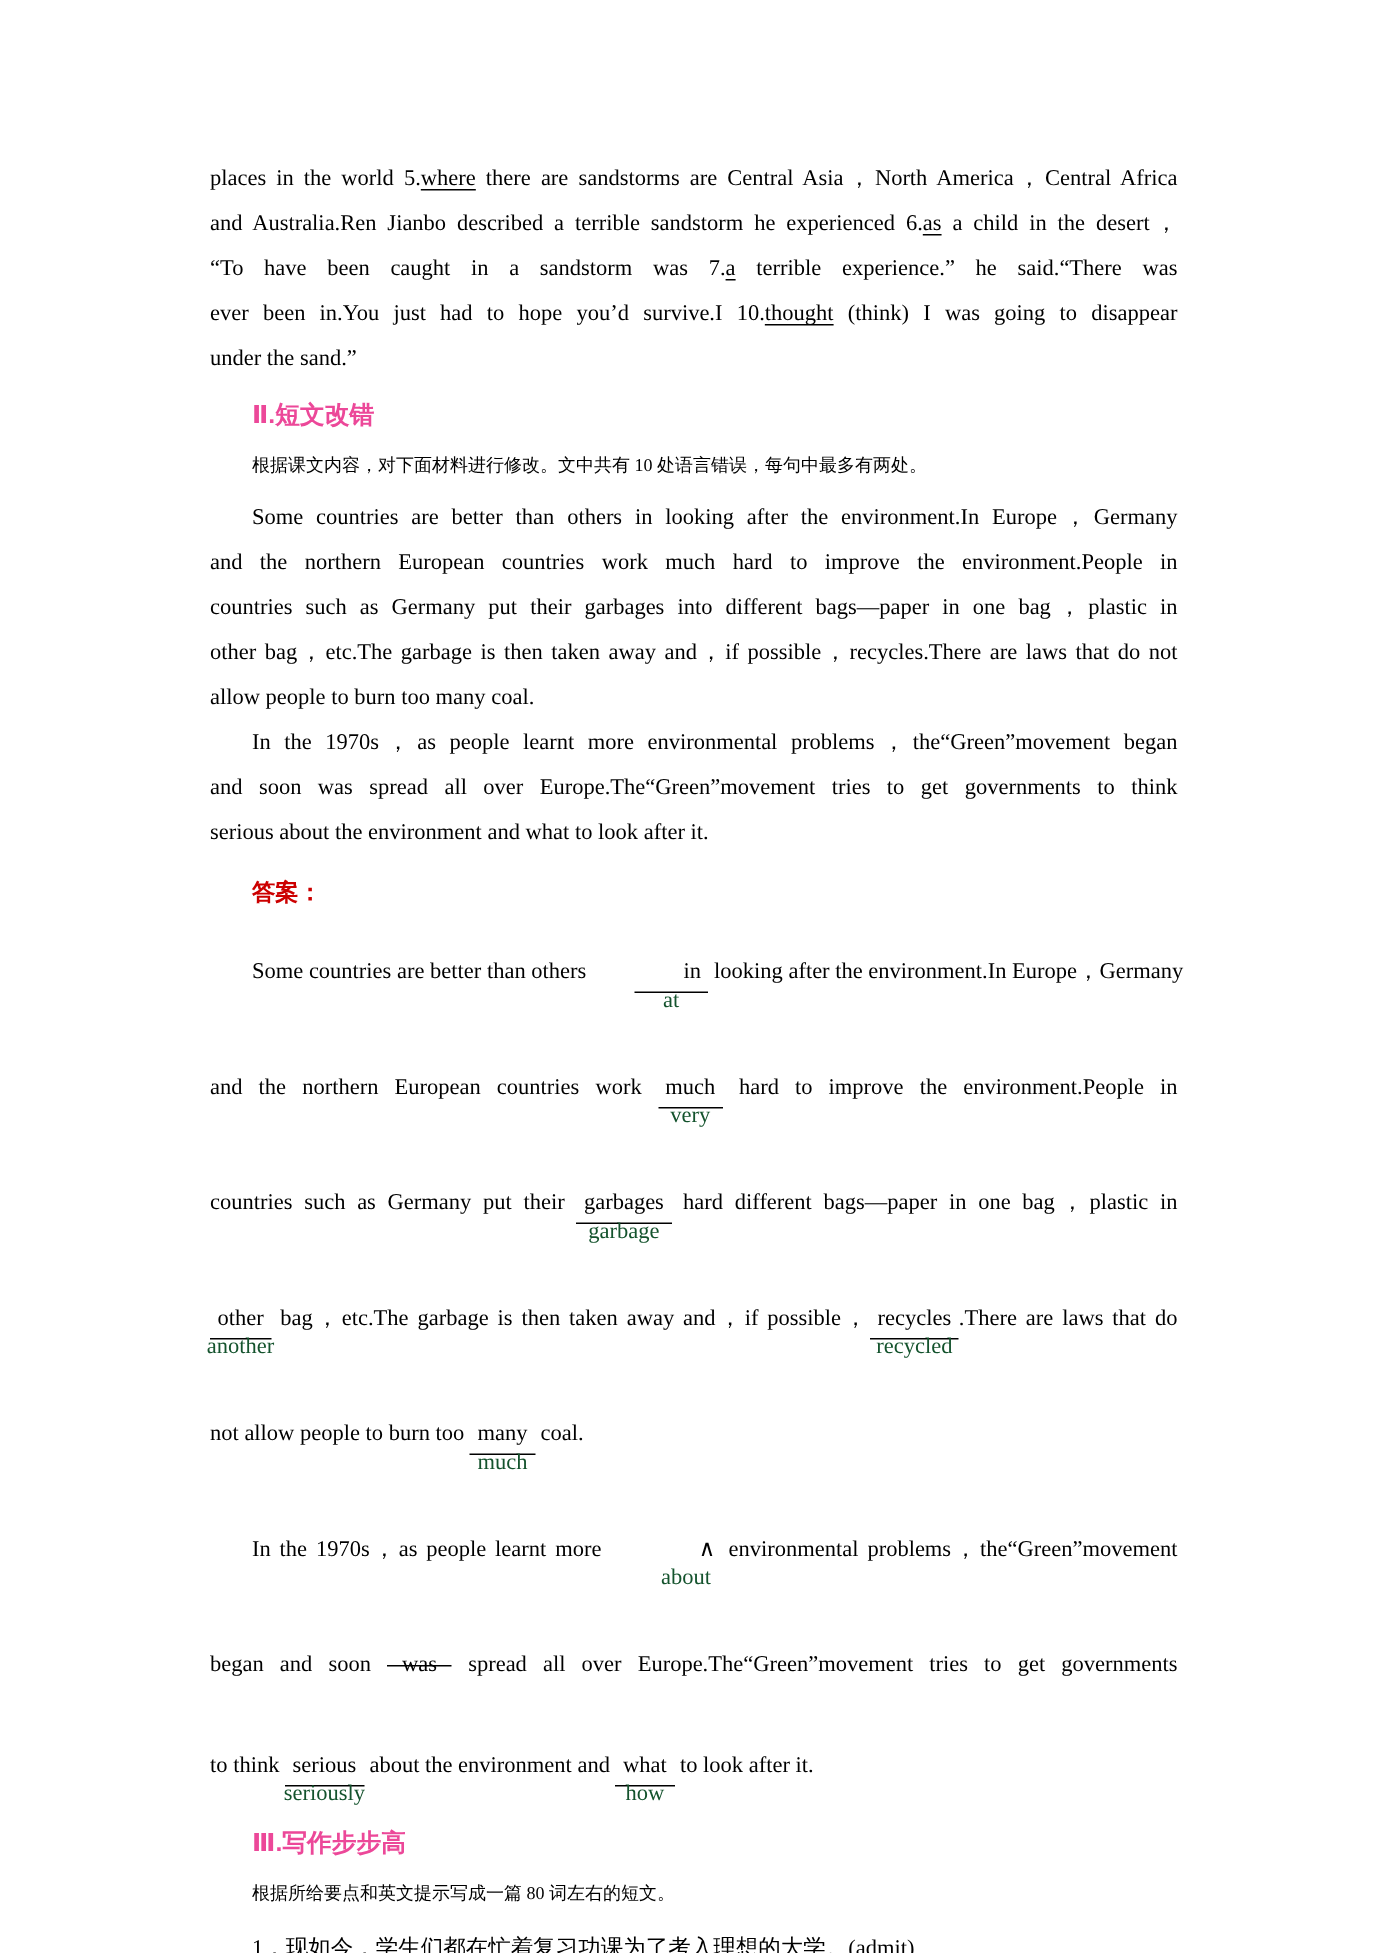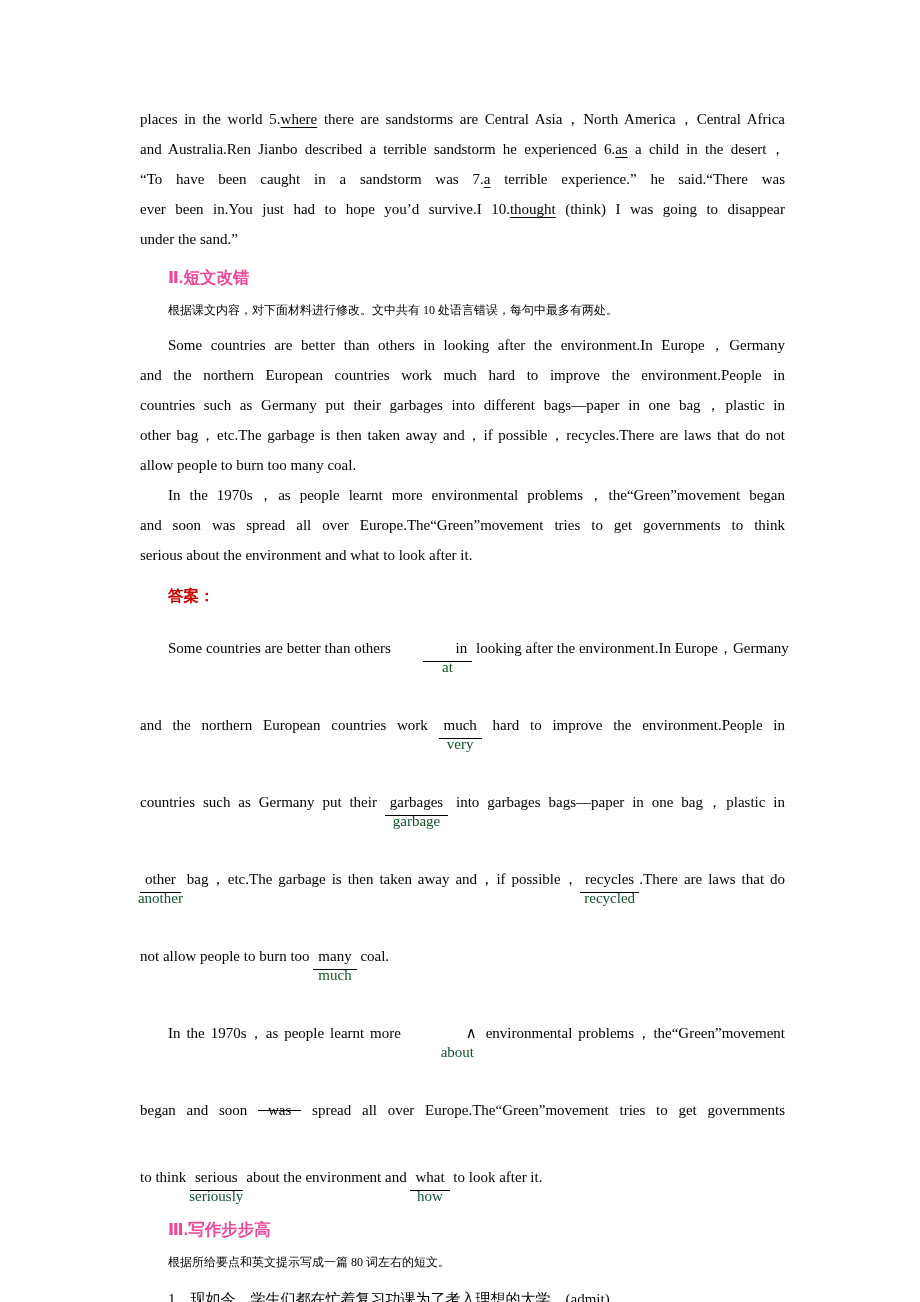--- a/index.html
+++ b/index.html
@@ -118,21 +118,21 @@
         <div class="line just ind"><span class="txt">In the 1970s，as people learnt more environmental problems，the“Green”movement began</span></div>
         <div class="line just"><span class="txt">and soon was spread all over Europe.The“Green”movement tries to get governments to think</span></div>
         <div class="line"><span class="txt">serious about the environment and what to look after it.</span></div>
       </div>
 
     <p class="answer-label" style="color: rgb(204, 0, 0);">答案：</p>
 
     <div class="passage corrected">
         <div class="line just ind"><span class="txt">Some countries are better than others </span><span class="corr"><span class="cmain">in</span><span class="csub">at</span></span><span class="txt"> looking after the environment.In Europe，Germany</span></div>
         <div class="line just"><span class="txt">and the northern European countries work </span><span class="corr"><span class="cmain">much</span><span class="csub">very</span></span><span class="txt"> hard to improve the environment.People in</span></div>
-        <div class="line just"><span class="txt">countries such as Germany put their </span><span class="corr"><span class="cmain">garbages</span><span class="csub">garbage</span></span><span class="txt"> into garbages bags—paper in one bag，plastic in</span></div>
+        <div class="line just"><span class="txt">countries such as Germany put their </span><span class="corr"><span class="cmain">garbages</span><span class="csub">garbage</span></span><span class="txt"> hard different bags—paper in one bag，plastic in</span></div>
         <div class="line just"><span class="corr"><span class="cmain">other</span><span class="csub">another</span></span><span class="txt"> bag，etc.The garbage is then taken away and，if possible，</span><span class="corr"><span class="cmain">recycles</span><span class="csub">recycled</span></span><span class="txt">.There are laws that do</span></div>
         <div class="line"><span class="txt">not allow people to burn too </span><span class="corr"><span class="cmain">many</span><span class="csub">much</span></span><span class="txt"> coal.</span></div>
         <div class="line just ind"><span class="txt">In the 1970s，as people learnt more </span><span class="corr"><span class="cmain noline">∧</span><span class="csub">about</span></span><span class="txt"> environmental problems，the“Green”movement</span></div>
         <div class="line just sh"><span class="txt">began and soon </span><span class="strike">was</span><span class="txt"> spread all over Europe.The“Green”movement tries to get governments</span></div>
         <div class="line sh"><span class="txt">to think </span><span class="corr"><span class="cmain">serious</span><span class="csub">seriously</span></span><span class="txt"> about the environment and </span><span class="corr"><span class="cmain">what</span><span class="csub">how</span></span><span class="txt"> to look after it.</span></div>
       </div>
 
     <h3 class="heading">Ⅲ.写作步步高</h3>
     <p class="instruction">根据所给要点和英文提示写成一篇 80 词左右的短文。</p>
 

